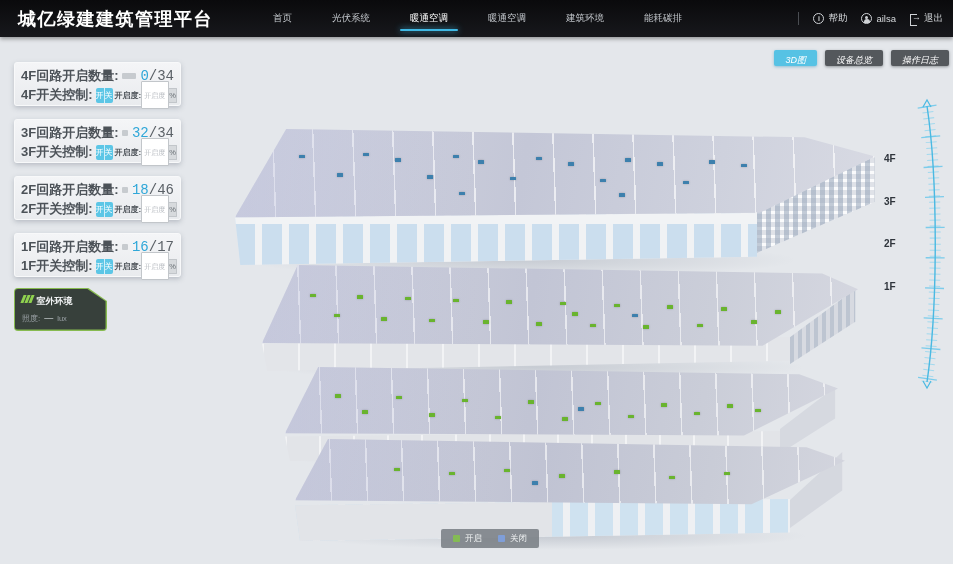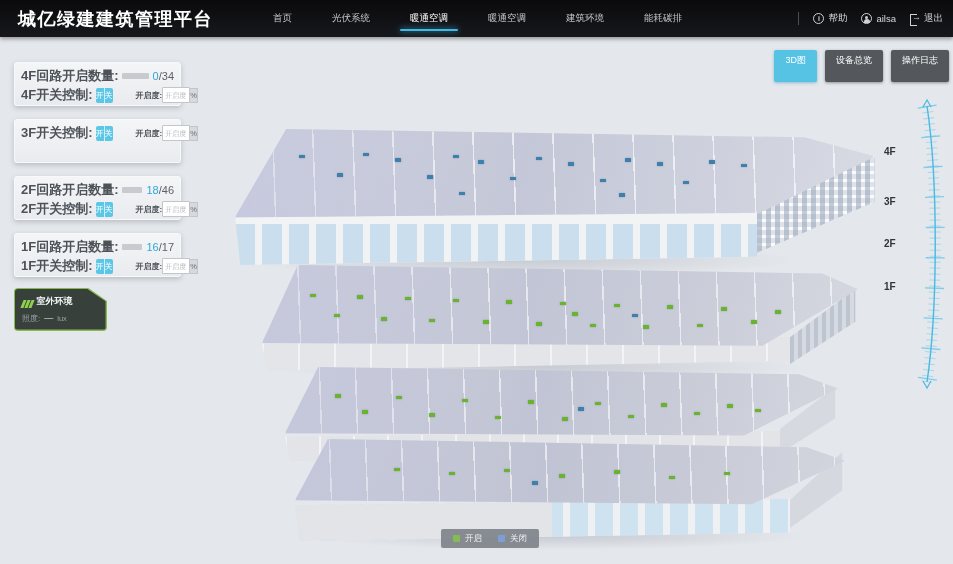--- a/index.html
+++ b/index.html
@@ -26,46 +26,46 @@
   .logout-icon::after { content:"\2192"; position:absolute; left:2px; top:-2px; font-size:9px; color:#cfd2d6; }
 
   
   .left-stack { position:absolute; left:14px; top:62px; width:167px; z-index:30; }
   .fpanel { width:167px; height:44px; background:linear-gradient(#f4f5f7,#e9ebee); border:1px solid #f8f9fa; border-radius:3px; box-shadow:0 2px 5px rgba(130,138,150,.45); margin-bottom:13px; padding:5px 6px 4px 6px; }
   .frow { display:flex; align-items:center; height:16px; }
   .frow + .frow { margin-top:3px; }
   .flabel { font-size:13px; color:#4c5258; font-weight:bold; white-space:nowrap; }
   .pbar { flex:1; height:6px; background:#c7cbcf; border-radius:1px; margin:0 4px 0 3px; overflow:hidden; }
   .pfill { height:100%; background:repeating-linear-gradient(90deg,#2ba6d8 0 3px,#cdeaf5 3px 4.5px); }
-  .pval { font-size:11px; white-space:nowrap; }
+  .pval { font-size:14px; white-space:nowrap;font-family:Liberation Mono, monospace; }
   .pval .num { color:#2fa7d8; }
   .pval .den { color:#5b6167; }
   .sw-btn { width:20px; height:15px; background:#5cc6e6; color:#fff; font-size:8px; line-height:15px; text-align:center; cursor:pointer; }
   .sw-on { border-radius:2px 0 0 2px; margin-left:3px; border-right:1px solid #cfeef8; }
   .sw-off { border-radius:0 2px 2px 0; }
-  .dim-label { font-size:8px; color:#4c5258; font-weight:bold; margin-left:23px; white-space:nowrap; }
-  .dim-input { width:28px; height:16px; border:1px solid #c2c6ca; background:#fff; font-size:7px; color:#565c62; padding:0 2px; border-radius:1px 0 0 1px; font-family:inherit; }
+  .dim-label { font-size:8px; color:#4c5258; font-weight:bold; margin-left:2px; white-space:nowrap; }
+  .dim-input { width:28px; height:28px; border:1px solid #c2c6ca; background:#fff; font-size:7px; color:#565c62; padding:0 2px; border-radius:1px 0 0 1px; font-family:inherit; }
   .dim-input::placeholder { color:#b7bbc0; }
   .pct-btn { width:13px; height:15px; background:#d7dadd; border:1px solid #c2c6ca; border-left:none; color:#6a7076; font-size:7.5px; line-height:13px; text-align:center; border-radius:0 1px 1px 0; cursor:pointer; }
 
   
   .outdoor { position:absolute; left:14px; top:288px; width:93px; height:43px; clip-path:polygon(0 0,80% 0,100% 30%,100% 100%,0 100%); background:#87bb50; border-radius:4px; padding:1px; z-index:30; }
   .outdoor-inner { width:100%; height:100%; clip-path:polygon(0 0,79.5% 0,99.5% 30%,99.5% 99%,0 99%); background:rgba(48,53,57,.92); border-radius:3px; padding:6px 7px; }
-  .out-row1 { display:flex; align-items:flex-end; gap:4px; }
+  .out-row1 { display:flex; align-items:flex-start; gap:4px; }
   .stripes-icon { display:flex; gap:1.5px; }
   .stripes-icon i { width:2.5px; height:8px; background:#8fd14f; transform:skewX(-22deg); }
   .out-title { color:#f2f4f5; font-size:9px; font-weight:bold; }
   .out-row2 { display:flex; align-items:baseline; gap:4px; margin-top:5px; }
   .out-lab { color:#9aa0a5; font-size:8px; }
   .out-val { color:#d4d8da; font-size:9px; }
   .out-unit { color:#9aa0a5; font-size:7.5px; }
 
   
   .toolbar { position:absolute; top:50px; right:4px; display:flex; gap:8px; z-index:40; }
-  .tb-btn { height:32px; padding:0 11px; font-size:9px; color:#fff; line-height:20px; border-radius:2px; cursor:pointer; white-space:nowrap; }
+  .tb-btn { height:16px; padding:0 11px; font-size:9px; color:#fff; line-height:20px; border-radius:2px; cursor:pointer; white-space:nowrap;font-style:italic; }
   .tb-primary { background:#56c2e4; box-shadow:0 1px 3px rgba(60,150,190,.5); }
   .tb-dark { background:#54585c; box-shadow:0 1px 3px rgba(60,65,70,.5);text-align:right; }
 
   
   .stage { position:absolute; inset:37px 0 0 0; overflow:hidden; }
   .face { position:absolute; }
   .dot { position:absolute; width:6px; height:3.5px; border-radius:0.5px; box-shadow:0 0 2px rgba(0,0,0,.25); }
 
   
   .f4-top { left:235px; top:92px; width:640px; height:92px;
@@ -120,21 +120,21 @@
 
   .slab-shadow { position:absolute; background:radial-gradient(ellipse,rgba(95,105,125,.22),transparent 70%); }
   .sh4 { left:240px; top:205px; width:560px; height:36px; }
   .sh3 { left:268px; top:315px; width:540px; height:30px; }
   .sh2 { left:290px; top:408px; width:510px; height:26px; }
   .sh1 { left:300px; top:485px; width:510px; height:28px; }
 
   
   .floor-markers { position:absolute; left:884px; top:0; z-index:20; }
   .fm { position:absolute; font-size:10px; font-weight:bold; color:#2f353c; white-space:nowrap; }
-  .fm0 { top:146px; } .fm1 { top:196px; } .fm2 { top:238px; } .fm3 { top:281px; }
+  .fm0 { top:153px; } .fm1 { top:196px; } .fm2 { top:238px; } .fm3 { top:281px; }
   .scale-svg { position:absolute; left:905px; top:98px; z-index:20; }
 
   
   .legend { position:absolute; left:441px; bottom:16px; height:19px; display:flex; align-items:center; gap:16px; background:rgba(122,127,133,.88); border-radius:2px; padding:0 12px; z-index:40; }
   .leg-item { display:flex; align-items:center; gap:5px; color:#f2f4f5; font-size:8.5px; }
   .leg-swatch { width:7px; height:7px; border-radius:1px; }
   .bottom-actions { position:absolute; right:5px; bottom:16px; display:flex; gap:4px; z-index:40; }
   .ba-btn { height:18px; padding:0 8px; background:#55c1e3; color:#fff; font-size:8.5px; line-height:18px; border-radius:2px; cursor:pointer; box-shadow:0 1px 3px rgba(60,150,190,.5); white-space:nowrap; }
 </style>
 </head>
@@ -270,20 +270,25 @@
         <span class="sw-btn sw-on">开</span>
         <span class="sw-btn sw-off">关</span>
         <span class="dim-label">开启度:</span>
         <input class="dim-input" placeholder="开启度" style="">
         <span class="pct-btn">%</span>
       </div>
     </div>
 
     <div class="fpanel">
       <div class="frow">
+        <span class="flabel">3F回路开启数量:</span>
+        <span class="pbar"><span class="pfill" style="width: 94%;"></span></span>
+        <span class="pval"><span class="num">32</span><span class="den">/34</span></span>
+      </div>
+      <div class="frow">
         <span class="flabel">3F开关控制:</span>
         <span class="sw-btn sw-on">开</span>
         <span class="sw-btn sw-off">关</span>
         <span class="dim-label">开启度:</span>
         <input class="dim-input" placeholder="开启度" style="">
         <span class="pct-btn">%</span>
       </div>
     </div>
 
     <div class="fpanel">

